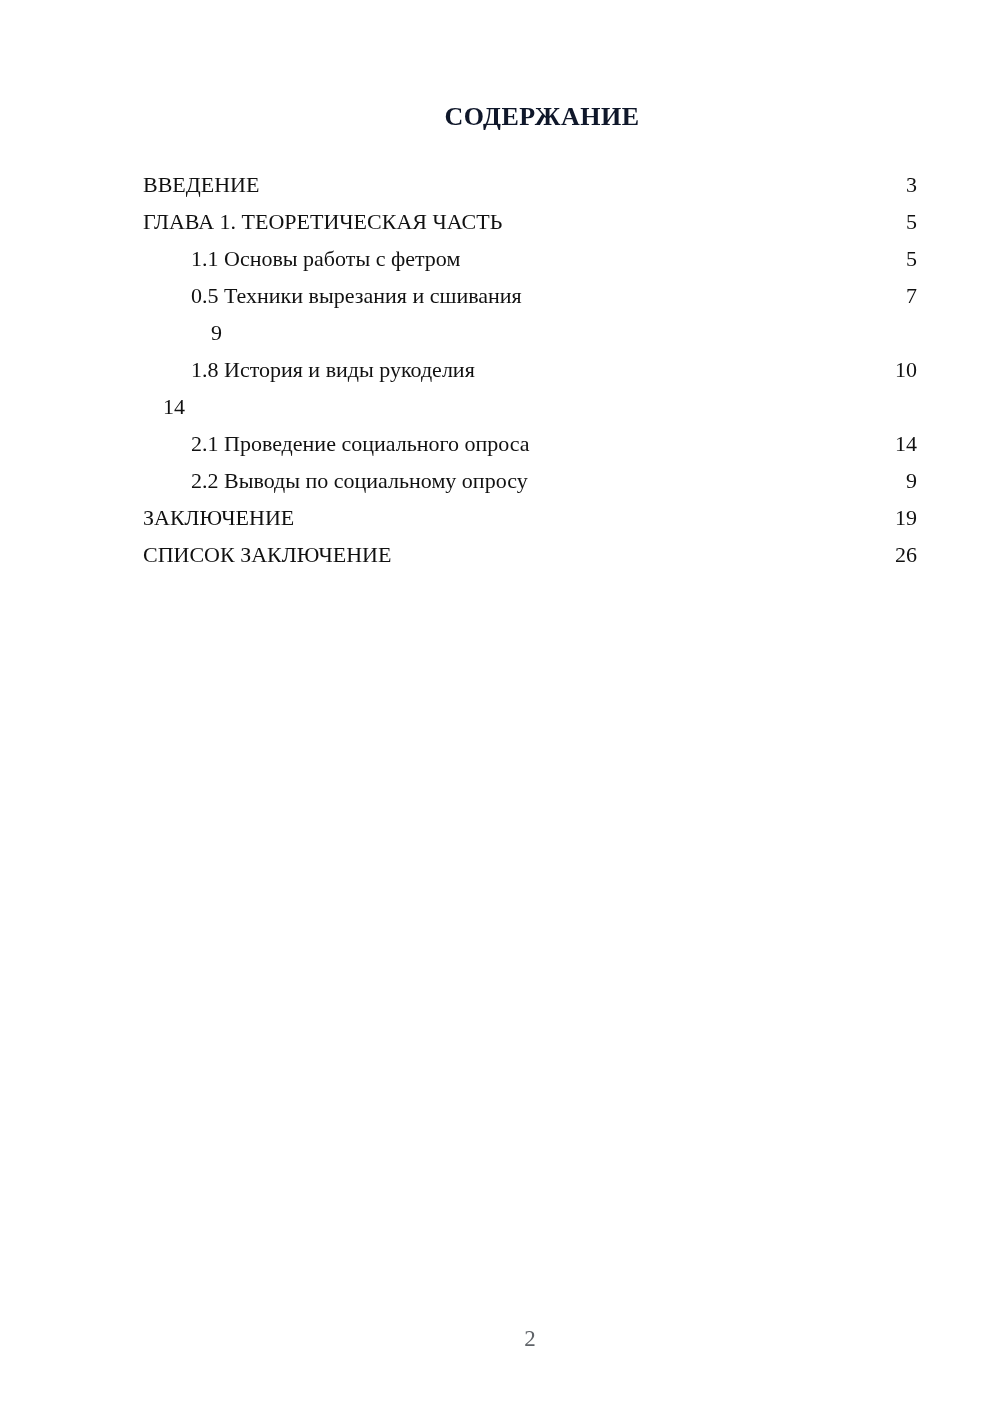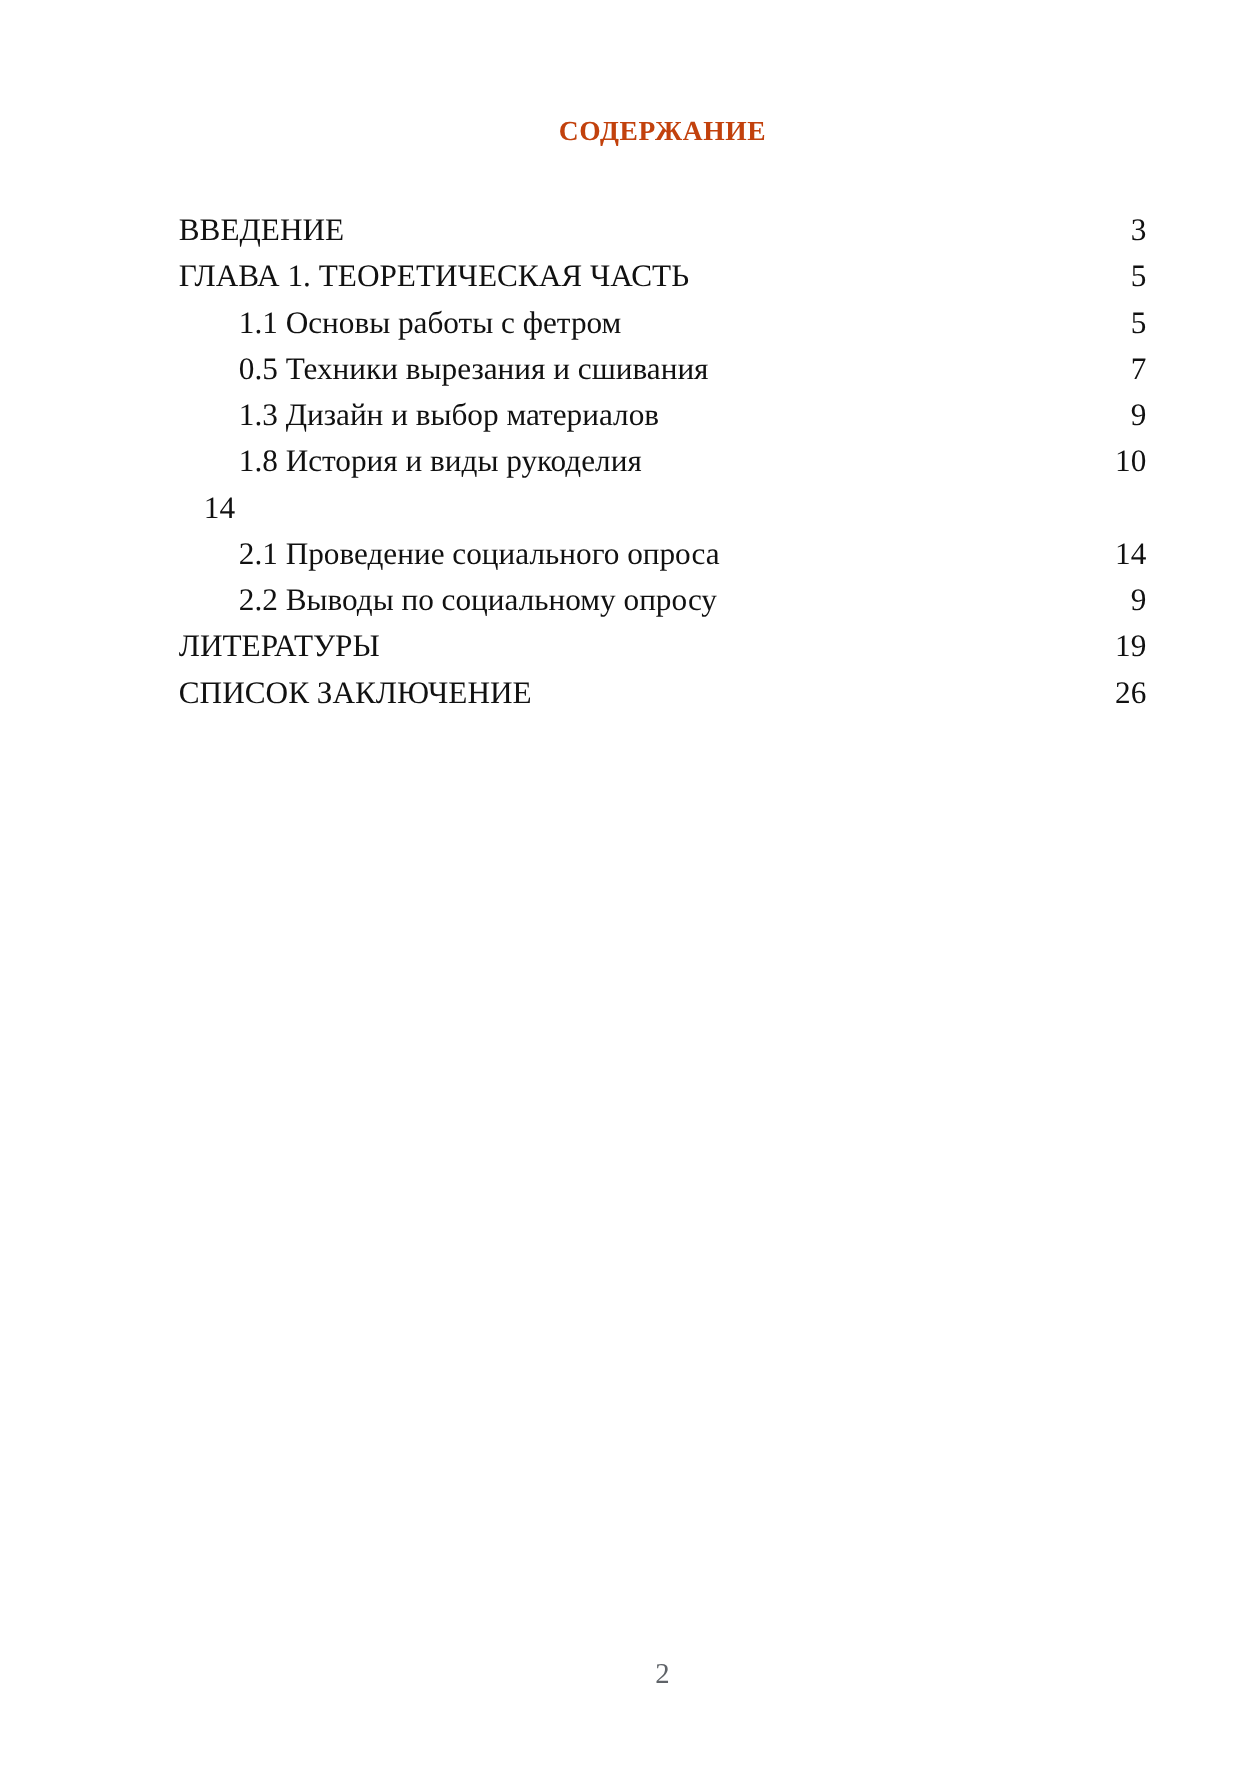--- a/index.html
+++ b/index.html
@@ -14,41 +14,41 @@
     background: #ffffff;
     font-family: "Liberation Serif", serif;
     color: #111111;
     overflow: hidden;
   }
   .title {
     position: absolute;
     top: 90px;
     left: 143px;
     width: 774px;
-    margin: 0;
+    margin: 12px;
     text-align: center;
-    font-size: 22px;
+    font-size: 26px;
     font-weight: bold;
     letter-spacing: 0.5px;
     line-height: 30px;
-    color: #c2410c;
+    color: #0f172a;
   }
   .toc {
     position: absolute;
     top: 166px;
     left: 143px;
     width: 774px;
   }
   .toc-row {
     display: flex;
     justify-content: space-between;
     align-items: flex-start;
     height: 37px;
     line-height: 37px;
-    font-size: 25px;
+    font-size: 22px;
     white-space: nowrap;
   }
   .toc-row.sub {
     padding-left: 48px;
   }
   .toc-label {
     flex: 0 1 auto;
     overflow: hidden;
   }
   .toc-page {
@@ -90,21 +90,20 @@
       <span class="toc-label">1.1 Основы работы с фетром</span>
       <span class="toc-page">5</span>
     </div>
 
     <div class="toc-row sub">
       <span class="toc-label">0.5 Техники вырезания и сшивания</span>
       <span class="toc-page">7</span>
     </div>
 
     <div class="toc-row sub">
-      <span class="toc-label">1.3 Дизайн и выбор материалов</span>
       <span class="toc-page">9</span>
     </div>
 
     <div class="toc-row sub">
       <span class="toc-label">1.8 История и виды рукоделия</span>
       <span class="toc-page">10</span>
     </div>
 
     <div class="toc-row">
       <span class="toc-page">14</span>
@@ -114,21 +113,21 @@
       <span class="toc-label">2.1 Проведение социального опроса</span>
       <span class="toc-page">14</span>
     </div>
 
     <div class="toc-row sub">
       <span class="toc-label">2.2 Выводы по социальному опросу</span>
       <span class="toc-page">9</span>
     </div>
 
     <div class="toc-row">
-      <span class="toc-label">ЛИТЕРАТУРЫ</span>
+      <span class="toc-label">ЗАКЛЮЧЕНИЕ</span>
       <span class="toc-page">19</span>
     </div>
 
     <div class="toc-row">
       <span class="toc-label">СПИСОК ЗАКЛЮЧЕНИЕ</span>
       <span class="toc-page">26</span>
     </div>
 
   </div>
 

